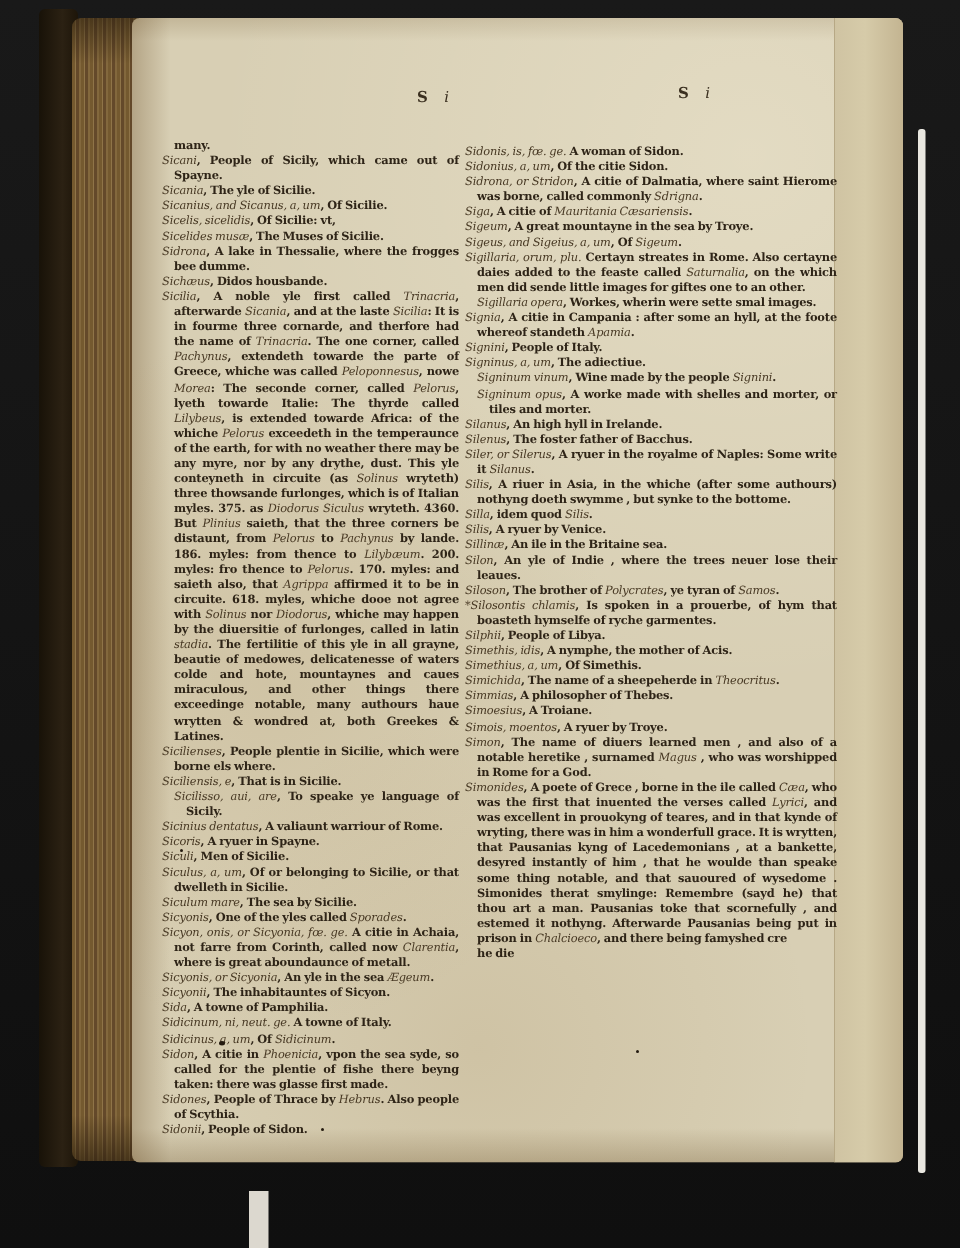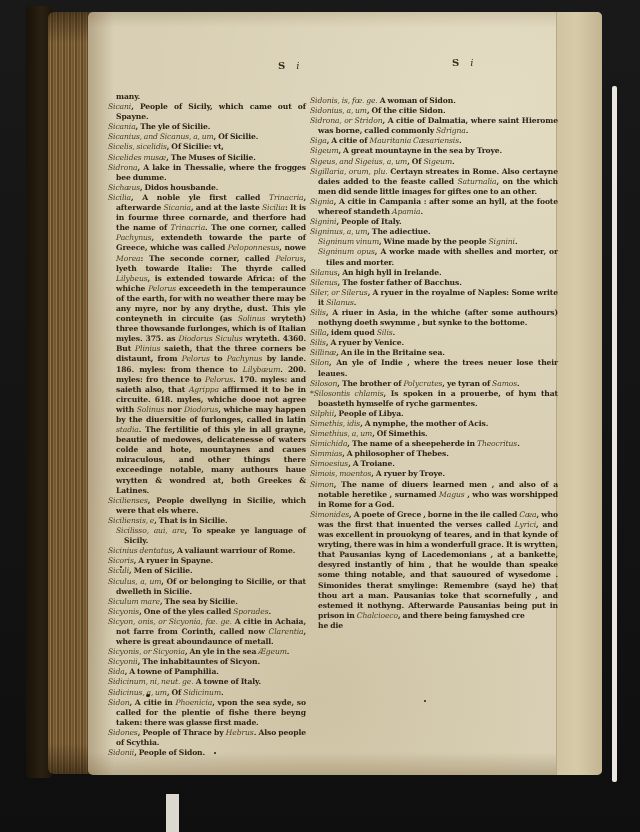--- a/index.html
+++ b/index.html
@@ -62,21 +62,21 @@
     <div class="col col-left" id="col-left">
         <div class="entry cont"><span>many.</span></div>
         <div class="entry"><span class="head">Sicani</span><span>, People of Sicily, which came out of Spayne.</span></div>
         <div class="entry"><span class="head">Sicania</span><span>, The yle of Sicilie.</span></div>
         <div class="entry"><span class="head">Sicanius, and Sicanus, a, um</span><span>, Of Sicilie.</span></div>
         <div class="entry"><span class="head">Sicelis, sicelidis</span><span>, Of Sicilie: vt,</span></div>
         <div class="entry"><span class="head">Sicelides musæ</span><span>, The Muses of Sicilie.</span></div>
         <div class="entry"><span class="head">Sidrona</span><span>, A lake in Thessalie, where the frogges bee dumme.</span></div>
         <div class="entry"><span class="head">Sichæus</span><span>, Didos housbande.</span></div>
         <div class="entry"><span class="head">Sicilia</span><span>, A noble yle first called </span><span class="lat">Trinacria</span><span>, afterwarde </span><span class="lat">Sicania</span><span>, and at the laste </span><span class="lat">Sicilia</span><span>: It is in fourme three cornarde, and therfore had the name of </span><span class="lat">Trinacria</span><span>. The one corner, called </span><span class="lat">Pachynus</span><span>, extendeth towarde the parte of Greece, whiche was called </span><span class="lat">Peloponnesus</span><span>, nowe </span><span class="lat">Morea</span><span>: The seconde corner, called </span><span class="lat">Pelorus</span><span>, lyeth towarde Italie: The thyrde called </span><span class="lat">Lilybeus</span><span>, is extended towarde Africa: of the whiche </span><span class="lat">Pelorus</span><span> exceedeth in the temperaunce of the earth, for with no weather there may be any myre, nor by any drythe, dust. This yle conteyneth in circuite (as </span><span class="lat">Solinus</span><span> wryteth) three thowsande furlonges, which is of Italian myles. 375. as </span><span class="lat">Diodorus Siculus</span><span> wryteth. 4360. But </span><span class="lat">Plinius</span><span> saieth, that the three corners be distaunt, from </span><span class="lat">Pelorus</span><span> to </span><span class="lat">Pachynus</span><span> by lande. 186. myles: from thence to </span><span class="lat">Lilybæum</span><span>. 200. myles: fro thence to </span><span class="lat">Pelorus</span><span>. 170. myles: and saieth also, that </span><span class="lat">Agrippa</span><span> affirmed it to be in circuite. 618. myles, whiche dooe not agree with </span><span class="lat">Solinus</span><span> nor </span><span class="lat">Diodorus</span><span>, whiche may happen by the diuersitie of furlonges, called in latin </span><span class="lat">stadia</span><span>. The fertilitie of this yle in all grayne, beautie of medowes, delicatenesse of waters colde and hote, mountaynes and caues miraculous, and other things there exceedinge notable, many authours haue wrytten &amp; wondred at, both Greekes &amp; Latines.</span></div>
-        <div class="entry"><span class="head">Sicilienses</span><span>, People dwellyng in Sicilie, which were that els where.</span></div>
+        <div class="entry"><span class="head">Sicilienses</span><span>, People plentie in Sicilie, which were borne els where.</span></div>
         <div class="entry"><span class="head">Siciliensis, e</span><span>, That is in Sicilie.</span></div>
         <div class="entry indent"><span class="head">Sicilisso, aui, are</span><span>, To speake ye language of Sicily.</span></div>
         <div class="entry"><span class="head">Sicinius dentatus</span><span>, A valiaunt warriour of Rome.</span></div>
         <div class="entry"><span class="head">Sicoris</span><span>, A ryuer in Spayne.</span></div>
         <div class="entry"><span class="head">Siculi</span><span>, Men of Sicilie.</span></div>
         <div class="entry"><span class="head">Siculus, a, um</span><span>, Of or belonging to Sicilie, or that dwelleth in Sicilie.</span></div>
         <div class="entry"><span class="head">Siculum mare</span><span>, The sea by Sicilie.</span></div>
         <div class="entry"><span class="head">Sicyonis</span><span>, One of the yles called </span><span class="lat">Sporades</span><span>.</span></div>
         <div class="entry"><span class="head">Sicyon, onis, or Sicyonia, fœ. ge.</span><span> A citie in Achaia, not farre from Corinth, called now </span><span class="lat">Clarentia</span><span>, where is great aboundaunce of metall.</span></div>
         <div class="entry"><span class="head">Sicyonis, or Sicyonia</span><span>, An yle in the sea </span><span class="lat">Ægeum</span><span>.</span></div>
@@ -89,20 +89,21 @@
         <div class="entry"><span class="head">Sidonii</span><span>, People of Sidon.</span></div>
       </div>
     <div class="col col-right" id="col-right">
         <div class="entry"><span class="head">Sidonis, is, fœ. ge.</span><span> A woman of Sidon.</span></div>
         <div class="entry"><span class="head">Sidonius, a, um</span><span>, Of the citie Sidon.</span></div>
         <div class="entry"><span class="head">Sidrona, or Stridon</span><span>, A citie of Dalmatia, where saint Hierome was borne, called commonly </span><span class="lat">Sdrigna</span><span>.</span></div>
         <div class="entry"><span class="head">Siga</span><span>, A citie of </span><span class="lat">Mauritania Cæsariensis</span><span>.</span></div>
         <div class="entry"><span class="head">Sigeum</span><span>, A great mountayne in the sea by Troye.</span></div>
         <div class="entry"><span class="head">Sigeus, and Sigeius, a, um</span><span>, Of </span><span class="lat">Sigeum</span><span>.</span></div>
         <div class="entry"><span class="head">Sigillaria, orum, plu.</span><span> Certayn streates in Rome. Also certayne daies added to the feaste called </span><span class="lat">Saturnalia</span><span>, on the which men did sende little images for giftes one to an other.</span></div>
+        <div class="entry indent"><span class="head">Sigillaria opera</span><span>, Workes, wherin were sette smal images.</span></div>
         <div class="entry"><span class="head">Signia</span><span>, A citie in Campania : after some an hyll, at the foote whereof standeth </span><span class="lat">Apamia</span><span>.</span></div>
         <div class="entry"><span class="head">Signini</span><span>, People of Italy.</span></div>
         <div class="entry"><span class="head">Signinus, a, um</span><span>, The adiectiue.</span></div>
         <div class="entry indent"><span class="head">Signinum vinum</span><span>, Wine made by the people </span><span class="lat">Signini</span><span>.</span></div>
         <div class="entry indent"><span class="head">Signinum opus</span><span>, A worke made with shelles and morter, or tiles and morter.</span></div>
         <div class="entry"><span class="head">Silanus</span><span>, An high hyll in Irelande.</span></div>
         <div class="entry"><span class="head">Silenus</span><span>, The foster father of Bacchus.</span></div>
         <div class="entry"><span class="head">Siler, or Silerus</span><span>, A ryuer in the royalme of Naples: Some write it </span><span class="lat">Silanus</span><span>.</span></div>
         <div class="entry"><span class="head">Silis</span><span>, A riuer in Asia, in the whiche (after some authours) nothyng doeth swymme , but synke to the bottome.</span></div>
         <div class="entry"><span class="head">Silla</span><span>, idem quod </span><span class="lat">Silis</span><span>.</span></div>

